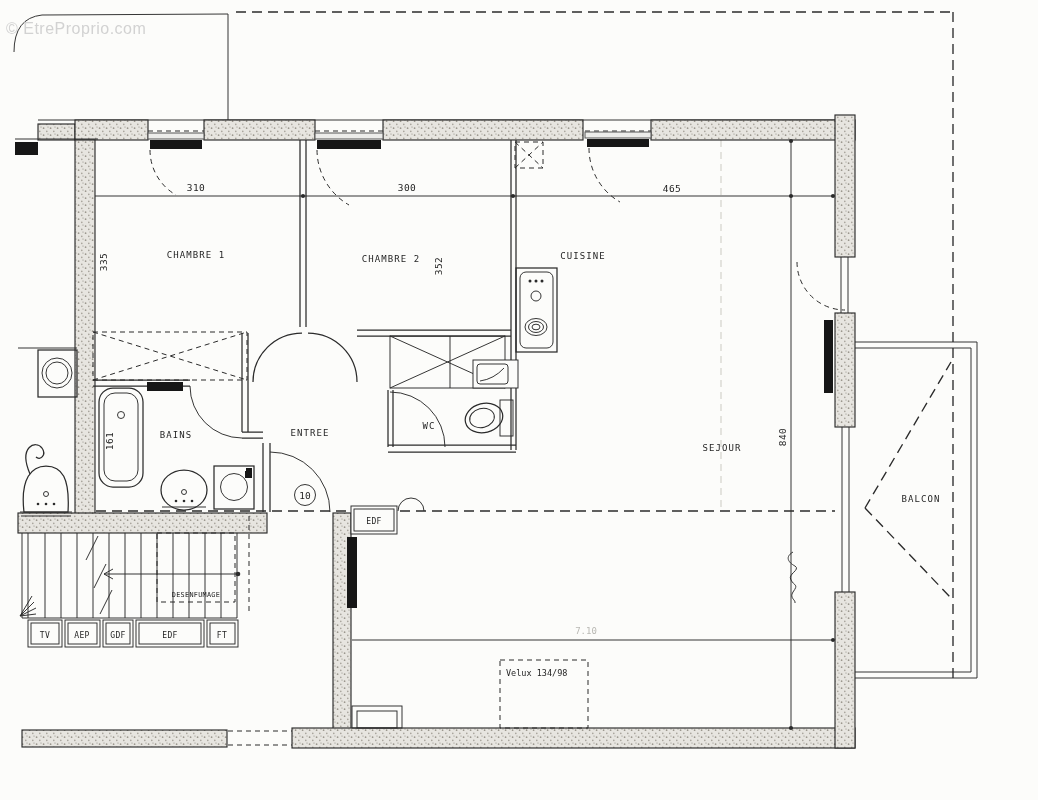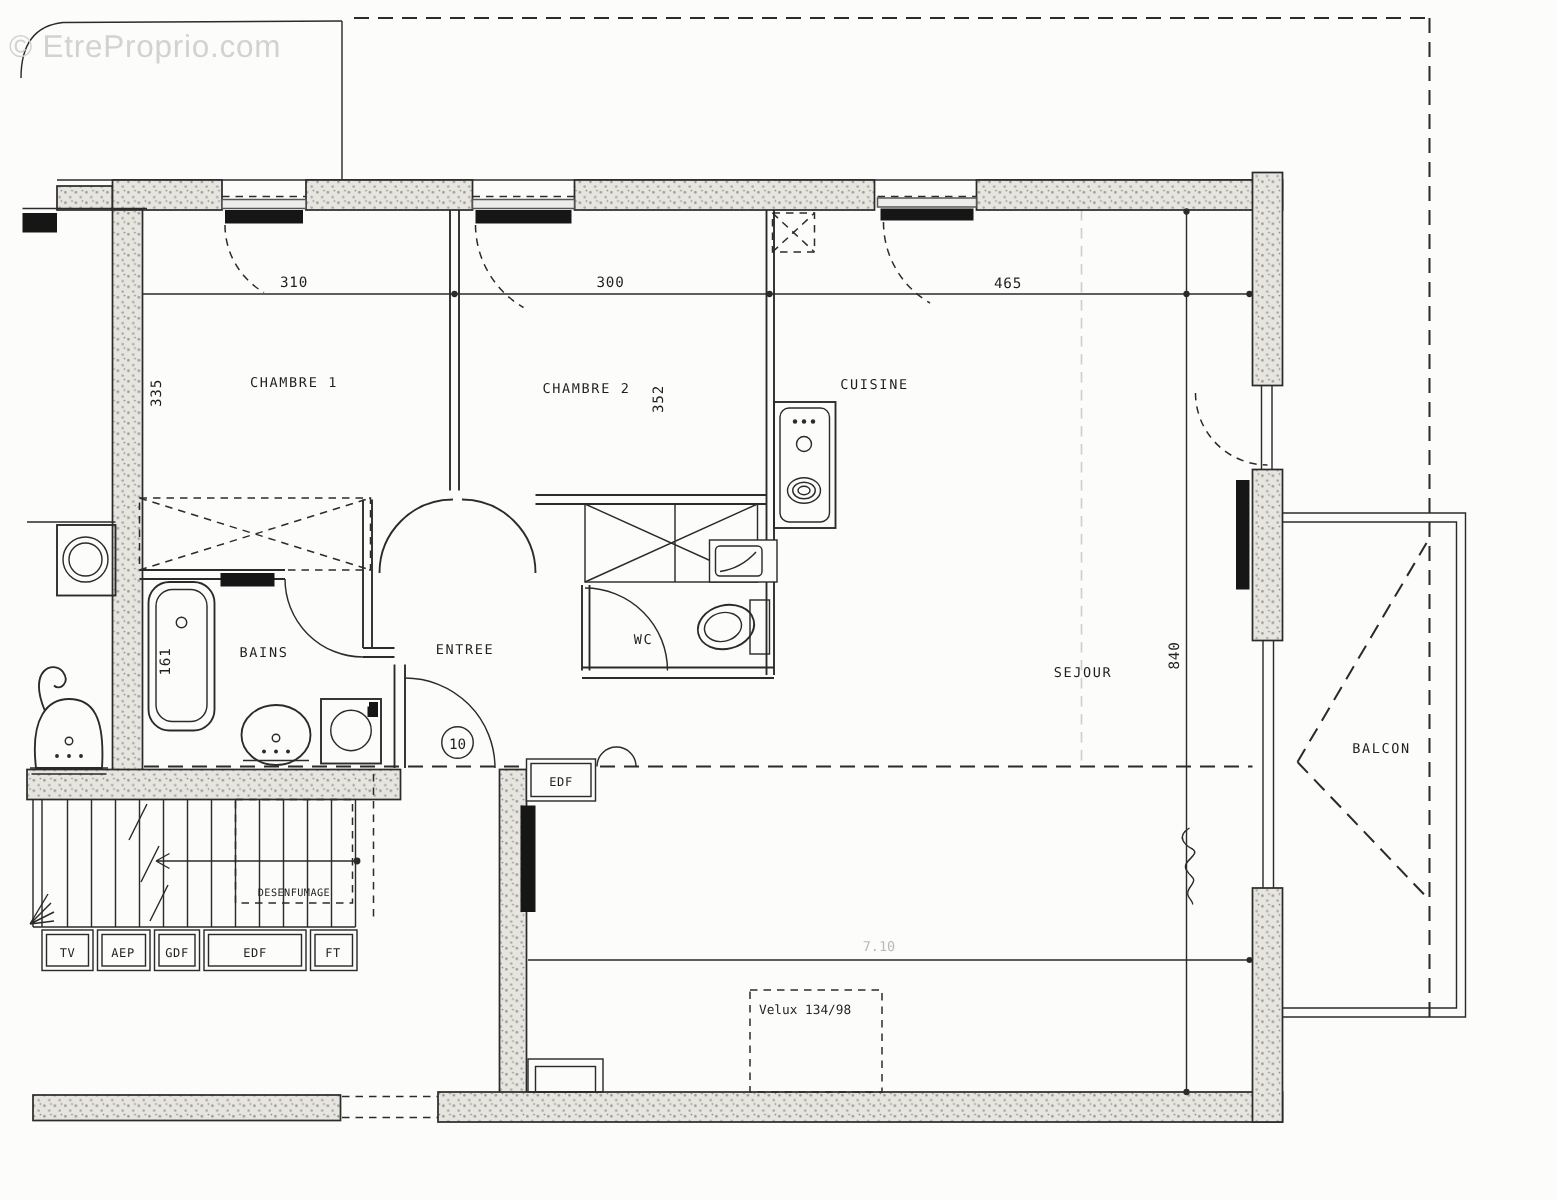--- a/index.html
+++ b/index.html
@@ -2,21 +2,21 @@
 <html style="--line: #2b2b2b; --paper: #fcfcfa; --wm: #d2d2d2; --wallfill: #e7e5e0;"><head>
 <meta charset="utf-8">
 <style>
   :root{
     --line:#2b2b2b; --paper:#fcfcfa; --wm:#d2d2d2; --wallfill:#e7e5e0;
   }
   html,body{margin:0;padding:0;background:#fff;}
   .page{position:relative;width:1038px;height:800px;background:var(--paper);overflow:hidden;
         font-family:"DejaVu Sans Mono",monospace;}
   .watermark{position:absolute;left:6px;top:20px;font-family:"Liberation Sans",sans-serif;
-        font-size:21px;color:var(--wm);letter-spacing:.5px;user-select:none;}
+        font-size:16px;color:var(--wm);letter-spacing:.5px;user-select:none;}
   svg{position:absolute;left:0;top:0;}
   svg text{font-family:"DejaVu Sans Mono",monospace;fill:#1f1f1f;}
   .ln   {stroke:var(--line);fill:none;stroke-width:1.25;}
   .lnt  {stroke:var(--line);fill:none;stroke-width:.95;}
   .dsh  {stroke:var(--line);fill:none;stroke-width:1.35;stroke-dasharray:10 6;}
   .dshf {stroke:var(--line);fill:none;stroke-width:1;stroke-dasharray:5 4;}
   .crease{stroke:#cfcec7;fill:none;stroke-width:1.1;stroke-dasharray:7 5;}
   .wall {fill:url(#speck);stroke:var(--line);stroke-width:1.15;}
   .blk  {fill:#161616;stroke:none;}
   .wht  {fill:var(--paper);}

